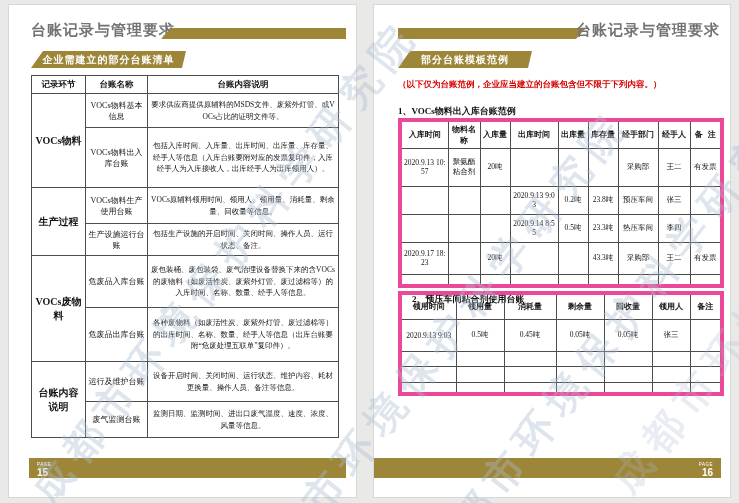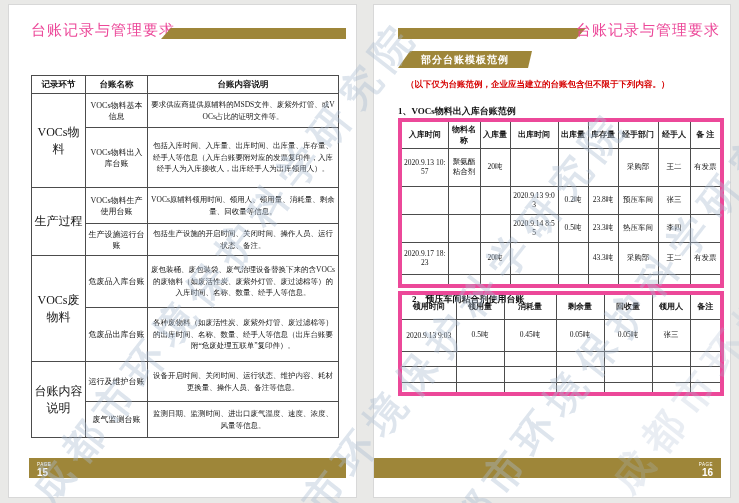--- a/index.html
+++ b/index.html
@@ -3,42 +3,42 @@
 <meta charset="utf-8">
 <style>
   * { margin:0; padding:0; box-sizing:border-box; }
   html,body { width:739px; height:503px; overflow:hidden; }
   body { background:#e9e9e7; font-family:"Liberation Sans", sans-serif; position:relative; }
 
   .page { position:absolute; top:4px; height:494px; background:#fff; border:1px solid #d8d8d8; }
   #left-page  { left:8px;   width:349px; }
   #right-page { left:373px; width:358px; }
 
-  .page-title { position:absolute; font-size:15px; font-weight:normal; color:#ec4899; letter-spacing:1px; white-space:nowrap;text-align:center; }
+  .page-title { position:absolute; font-size:15px; font-weight:bold; color:#737373; letter-spacing:1px; white-space:nowrap;text-align:center; }
   .gold-bar { position:absolute; background:#9e8639; height:11px; }
   #left-bar  { left:152px; right:10px; top:23px; clip-path:polygon(10px 0, 100% 0, 100% 100%, 0 100%); }
   #right-bar { left:24px; width:188px; top:23px; clip-path:polygon(0 0, 100% 0, calc(100% - 10px) 100%, 0 100%); }
 
   .badge { position:absolute; background:#9e8639; color:#fff; font-size:10px; font-weight:bold;
            display:flex; align-items:center; justify-content:center; height:17px;
            clip-path:polygon(12px 0, 100% 0, calc(100% - 4px) 100%, 0 100%); letter-spacing:1px; }
 
-  .note { position:absolute; color:#d60000; font-size:8.5px; font-weight:bold; white-space:nowrap;margin-left:8px; }
+  .note { position:absolute; color:#d60000; font-size:8.5px; font-weight:bold; white-space:nowrap; }
 
   .caption { position:absolute; color:#111; font-size:9px; font-weight:bold; font-family:"Liberation Serif", serif; }
 
   table { border-collapse:collapse; table-layout:fixed; position:absolute;
           font-family:"Liberation Serif", serif; color:#151515; }
   th, td { border:1px solid #4c4c4c; text-align:center; vertical-align:middle; padding:1px 2px; word-break:break-all; }
-  th { font-weight:bold; }
+  th { font-weight:bold;font-family:Liberation Mono, monospace; }
 
   
   .ltable { left:22px; top:70px; width:307px; font-size:7.5px; border:1.5px solid #3c3c3c; }
   .ltable th { font-size:8.5px; height:18px; }
-  .ltable td.cat { font-weight:normal; font-size:12px; }
+  .ltable td.cat { font-weight:bold; font-size:10px; }
   .ltable td.nm  { font-size:8px; }
   .ltable td.ds  { line-height:1.55; }
   .ltable tr.gtop td { border-top:1.5px solid #3c3c3c; }
   .ltable tbody tr:nth-child(1){height:34px;} .ltable tbody tr:nth-child(2){height:60px;}
   .ltable tbody tr:nth-child(3){height:36px;} .ltable tbody tr:nth-child(4){height:32px;}
   .ltable tbody tr:nth-child(5){height:52px;} .ltable tbody tr:nth-child(6){height:54px;}
   .ltable tbody tr:nth-child(7){height:40px;} .ltable tbody tr:nth-child(8){height:36px;}
 
   
   .rtable { left:24px; width:322px; font-size:7.5px; border:4px solid #ec4899; }
@@ -64,20 +64,21 @@
                font-size:40px; font-weight:bold; letter-spacing:10px; white-space:nowrap;
                transform:rotate(-52deg); transform-origin:left center; }
 </style>
 </head>
 <body>
 
 <div class="page" id="left-page">
   <div class="page-title" style="left:22px; top:16px;">台账记录与管理要求</div>
   <div class="gold-bar" id="left-bar"></div>
 
+  <div class="badge" style="left:22px; top:46px; width:155px;">企业需建立的部分台账清单</div>
 
   <table class="ltable">
     <colgroup>
         <col style="width:54px">
         <col style="width:62px">
         <col style="width:191px">
       </colgroup>
     <thead>
       <tr>
         <th>记录环节</th>

